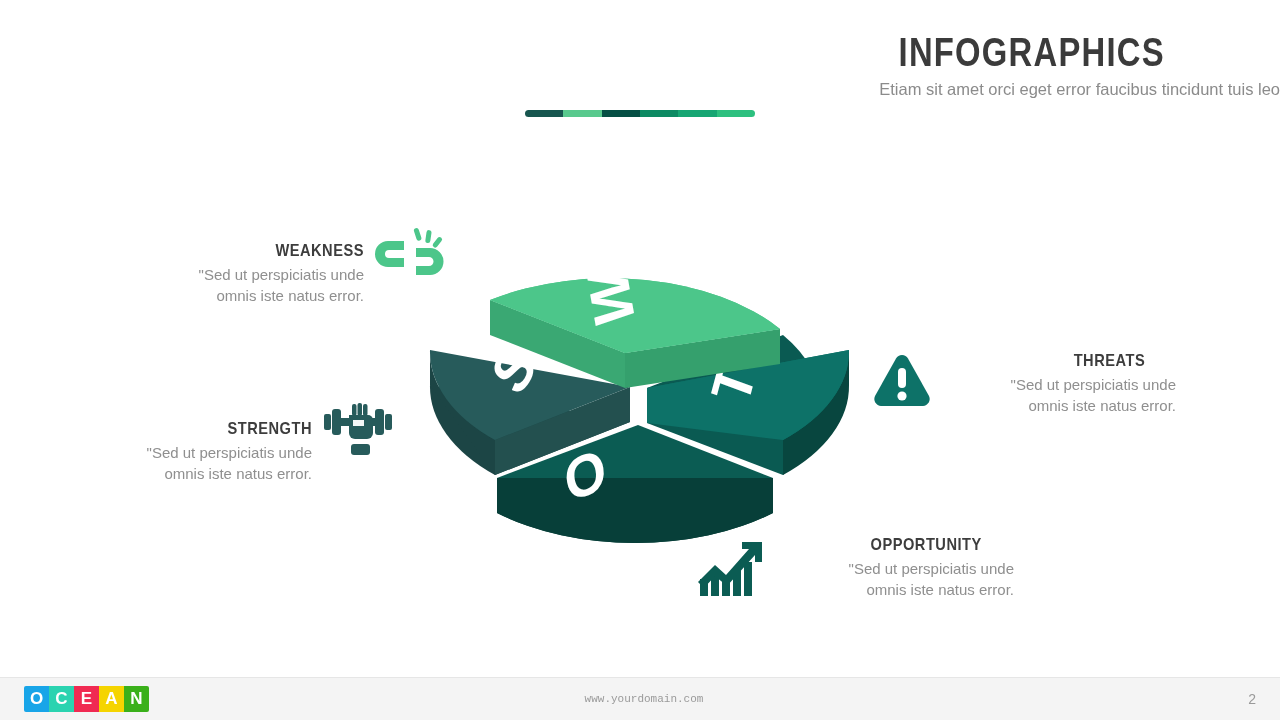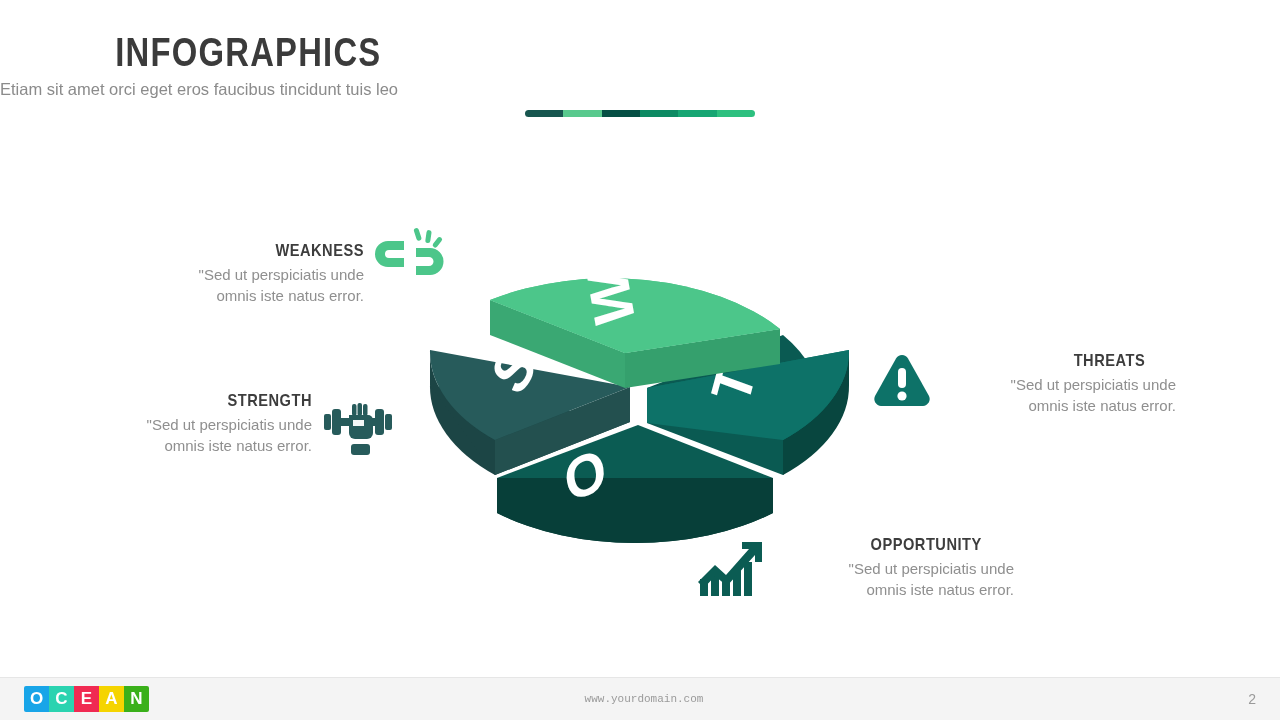--- a/index.html
+++ b/index.html
@@ -6,21 +6,21 @@
   body{
     width:1280px;height:720px;
     background:#ffffff;
     font-family:"Liberation Sans", sans-serif;
     overflow:hidden;
     position:relative;
   }
   .slide{position:absolute;inset:0;background:#fff;}
 
   
-  .header{position:absolute;top:32px;left:0;width:1280px;text-align:left;}
+  .header{position:absolute;top:32px;left:0;width:1280px;text-align:right;}
   .title{
     font-family:"Liberation Sans Narrow","Liberation Sans",sans-serif;
     font-size:40px;font-weight:bold;color:#3b3b3b;
     letter-spacing:1.5px;line-height:1;
     transform:scaleX(.82);
   }
   .subtitle{
     margin-top:9px;font-size:16.5px;color:#8b8b8b;font-weight:400;line-height:1;
   }
   .divider{
@@ -47,21 +47,21 @@
   .block.right-al .head{transform-origin:right center;}
   .block.left-al{text-align:right;}
   .block.left-al .head{transform-origin:left center;}
 
   .icon{position:absolute;}
 
   
   #blk-weakness{left:118px;top:242px;width:246px;}
   #ico-weakness{left:374px;top:226px;width:72px;height:62px;}
   
-  #blk-strength{left:100px;top:392px;width:212px;}
+  #blk-strength{left:100px;top:420px;width:212px;}
   #ico-strength{left:322px;top:400px;width:72px;height:62px;}
   
   #blk-threats{left:956px;top:352px;width:220px;}
   #ico-threats{left:872px;top:352px;width:60px;height:58px;}
   
   #blk-opportunity{left:784px;top:536px;width:230px;}
   #ico-opportunity{left:696px;top:535px;width:70px;height:64px;}
 
   
   .footer{
@@ -83,21 +83,21 @@
     font-size:14px;color:#9a9a9a;
   }
 </style>
 </head>
 <body>
 
 <div class="slide">
 
   <div class="header">
     <div class="title">INFOGRAPHICS</div>
-    <div class="subtitle">Etiam sit amet orci eget eros faucibus tincidunt tuis leo</div>
+    <div class="subtitle">Etiam sit amet orci eget error faucibus tincidunt tuis leo</div>
     <div class="divider" id="divider">
         <span style="background: rgb(23, 86, 79); flex: 1 1 0%;"></span>
         <span style="background: rgb(88, 201, 141); flex: 1 1 0%;"></span>
         <span style="background: rgb(6, 79, 68); flex: 1 1 0%;"></span>
         <span style="background: rgb(13, 138, 99); flex: 1 1 0%;"></span>
         <span style="background: rgb(23, 166, 115); flex: 1 1 0%;"></span>
         <span style="background: rgb(45, 192, 127); flex: 1 1 0%;"></span>
       </div>
   </div>
 

